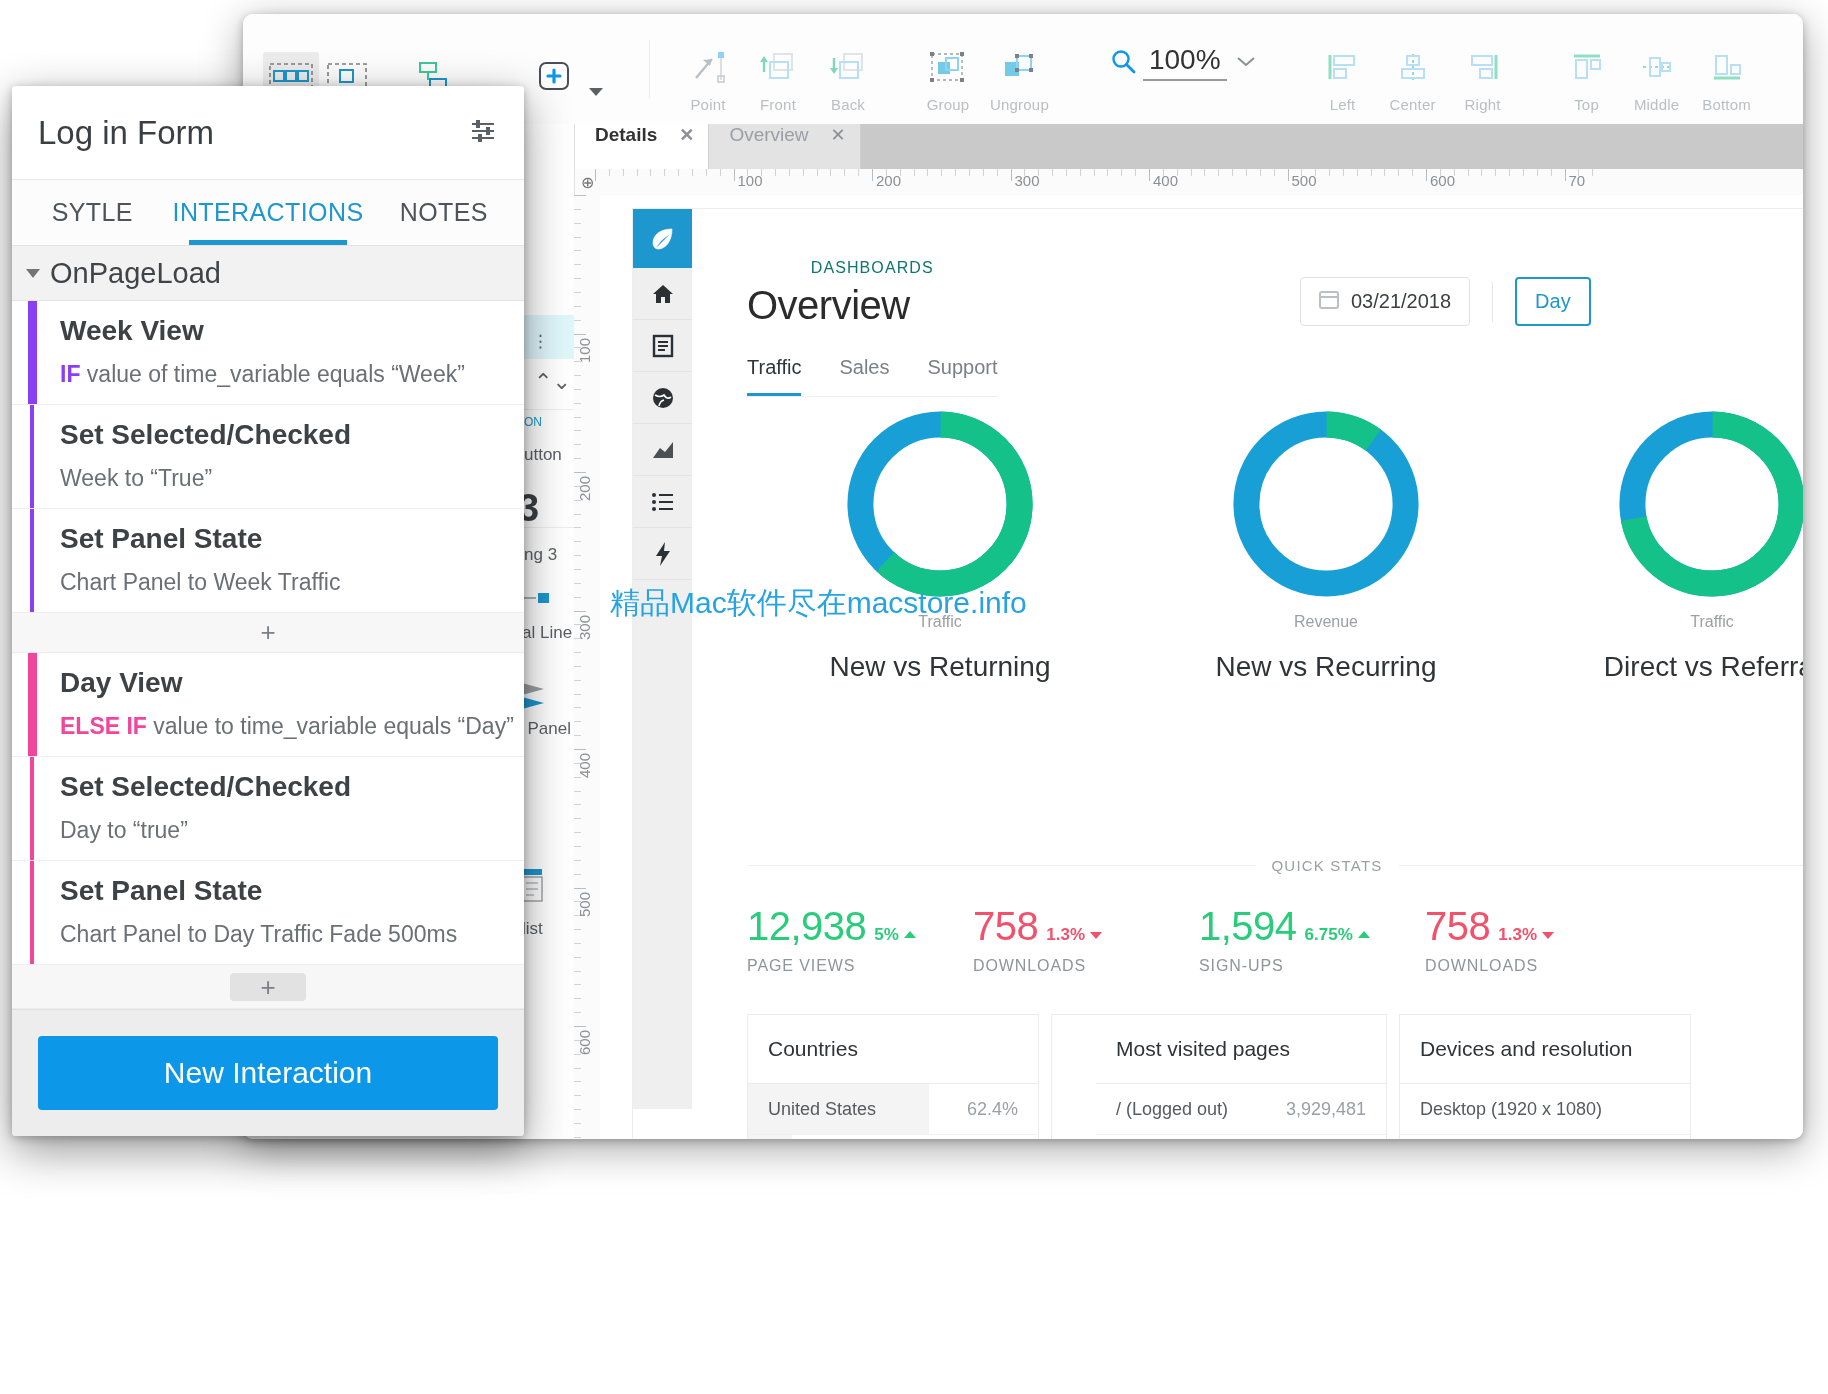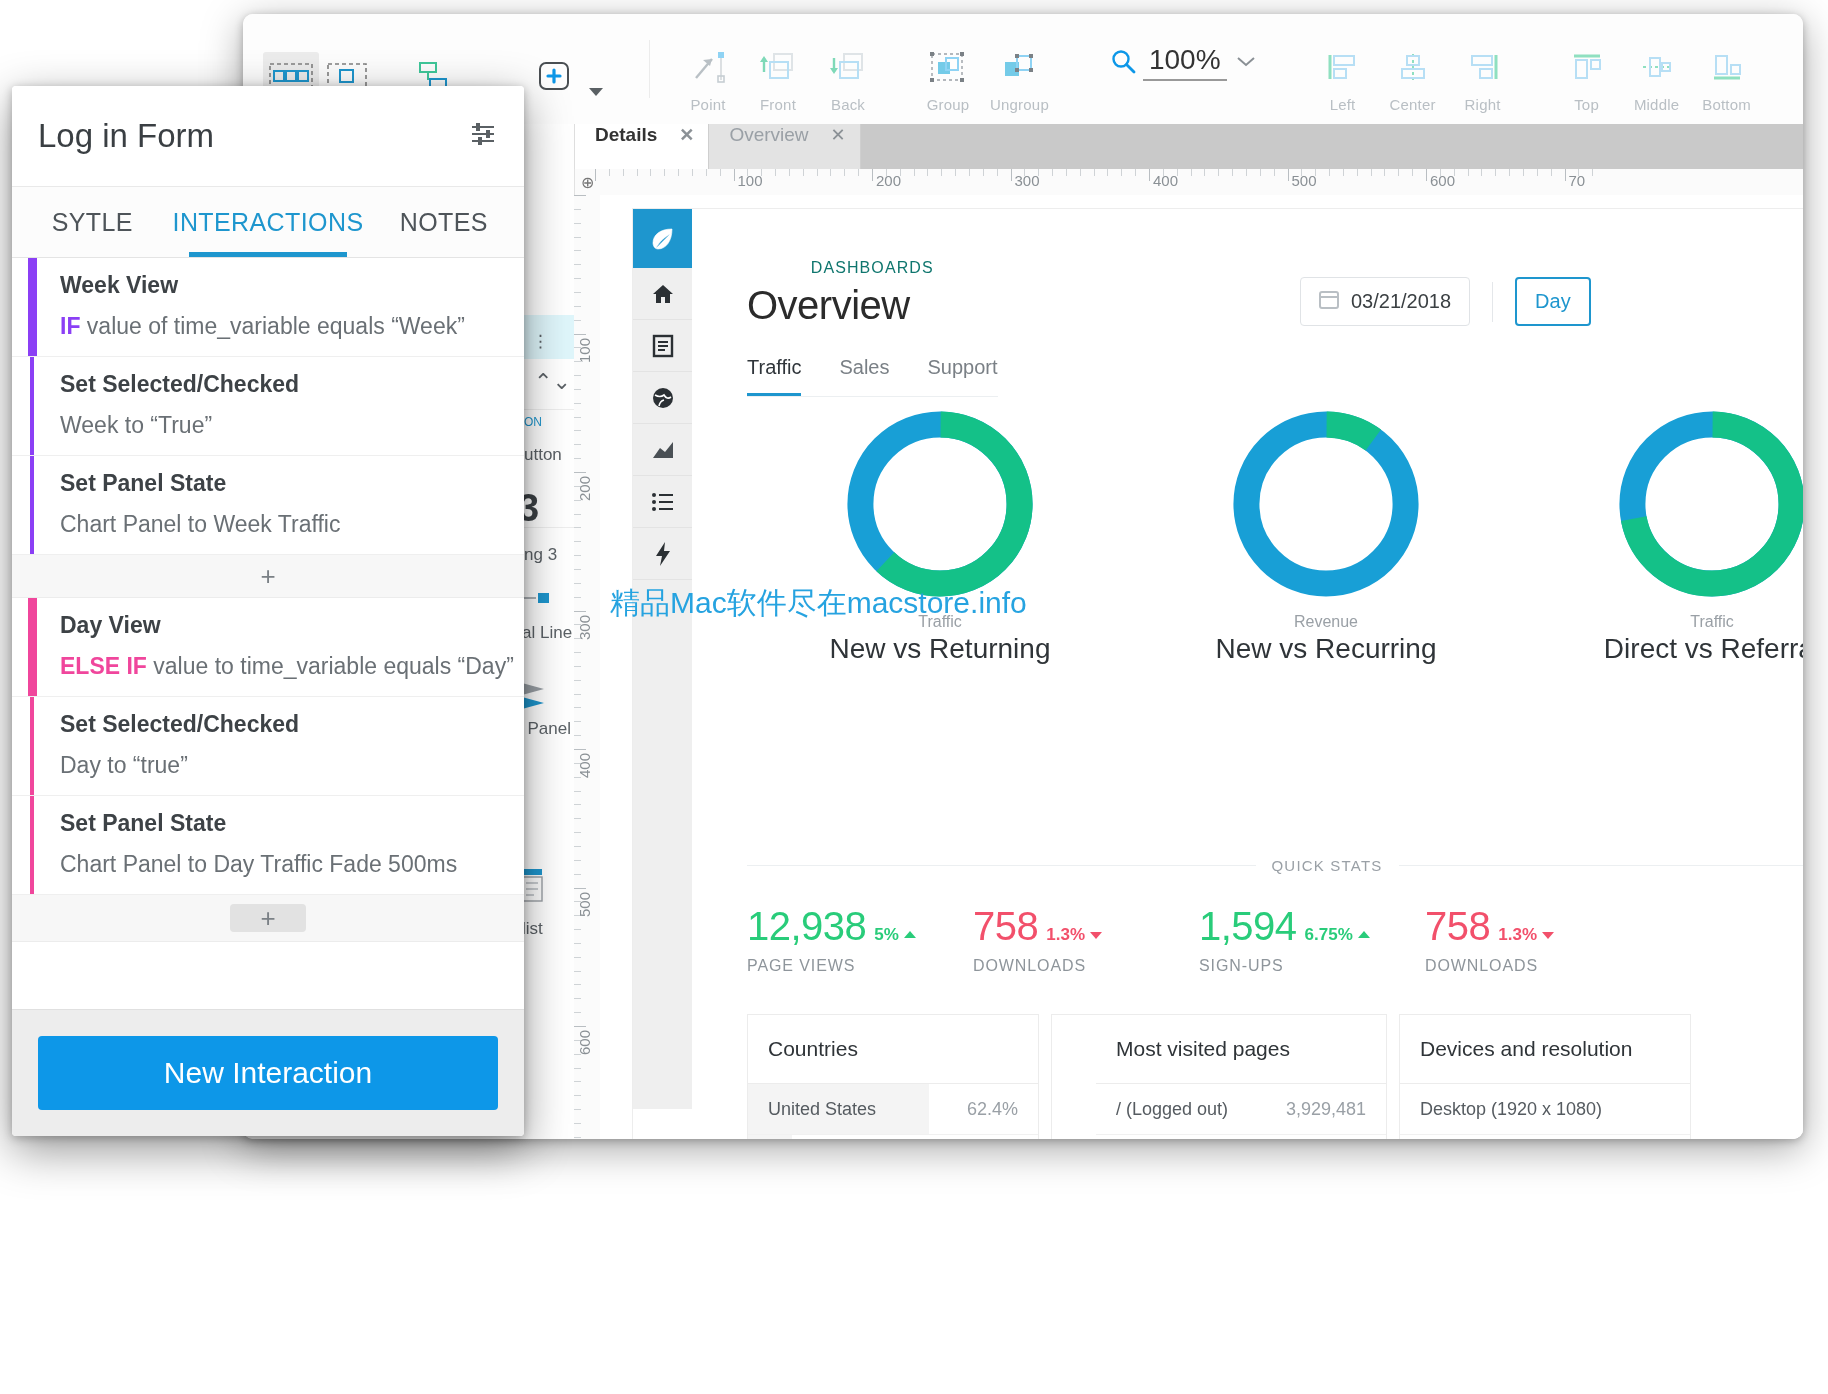--- a/index.html
+++ b/index.html
@@ -131,21 +131,21 @@
     display:flex;align-items:center;gap:12px;
     border:1px solid #e0e3e6;border-radius:4px;
     padding:11px 18px;font-size:20px;color:#3b4043;background:#fff;
   }
   .seg-btn{
     border:2px solid #1e96ce;border-radius:4px;color:#1e96ce;
     padding:11px 18px;font-size:20px;background:#fff;white-space:nowrap;
   }
 
   .donut-cap{font-size:16px;color:#9aa0a6;text-align:center;}
-  .donut-title{font-size:28px;color:#2f3438;text-align:center;margin-top:2px;}
+  .donut-title{font-size:28px;color:#2f3438;text-align:center;margin-top:20px;}
 
   .qs-rule{display:flex;align-items:center;gap:16px;color:#9aa0a6;font-size:15px;letter-spacing:1.2px;}
   .qs-rule .line{flex:1;height:1px;background:#eceff1;}
 
   .stat-num{font-size:40px;letter-spacing:-.5px;}
   .stat-pct{font-size:17px;font-weight:bold;margin-left:8px;}
   .stat-lab{font-size:16px;color:#8e959b;letter-spacing:.9px;margin-top:8px;}
   .up{width:0;height:0;border-left:6px solid transparent;border-right:6px solid transparent;border-bottom:7px solid currentColor;display:inline-block;margin-left:5px;vertical-align:2px;}
   .down{width:0;height:0;border-left:6px solid transparent;border-right:6px solid transparent;border-top:7px solid currentColor;display:inline-block;margin-left:5px;vertical-align:1px;}
 
@@ -193,21 +193,21 @@
   }
   #event-row .tri{
     width:0;height:0;border-left:7px solid transparent;border-right:7px solid transparent;
     border-top:9px solid #6f767b;
   }
   #event-row .name{font-size:29px;color:#3f4448;}
 
   .act{position:relative;background:#fff;border-bottom:1px solid #efefef;padding:14px 0 16px 48px;}
   .act .stripe{position:absolute;left:16px;top:0;bottom:0;width:9px;}
   .act .stripe.thin{width:4px;left:18px;}
-  .act .t1{font-size:23px;font-weight:bold;color:#3d4246;}
+  .act .t1{font-size:28px;font-weight:bold;color:#3d4246;}
   .act .t2{font-size:23px;color:#6a7075;margin-top:14px;}
   .act .kw{font-weight:bold;}
   .addrow{
     height:42px;display:flex;align-items:center;justify-content:center;
     background:#f7f7f7;border-bottom:1px solid #ececec;color:#7b8186;font-size:26px;
   }
   .addrow .pill{background:#e2e2e2;border-radius:4px;padding:1px 30px;line-height:26px;}
   #ipanel-foot{
     margin-top:auto;background:#ededed;padding:26px;border-top:1px solid #e0e0e0;
   }
@@ -828,20 +828,24 @@
       </svg>
     </div>
   </div>
 
   <div id="ipanel-tabs">
     <div class="ptab">SYTLE</div>
     <div class="ptab active">INTERACTIONS</div>
     <div class="ptab">NOTES</div>
   </div>
 
+  <div id="event-row">
+    <span class="tri"></span>
+    <span class="name">OnPageLoad</span>
+  </div>
 
   <div class="act">
     <div class="stripe" style="background:#8b3ff5;"></div>
     <div class="t1">Week View</div>
     <div class="t2"><span class="kw" style="color:#8b3ff5">IF</span><span> value of time_variable equals “Week”</span></div>
   </div>
 
   <div class="act">
     <div class="stripe thin" style="background:#8b3ff5;"></div>
     <div class="t1">Set Selected/Checked</div>

